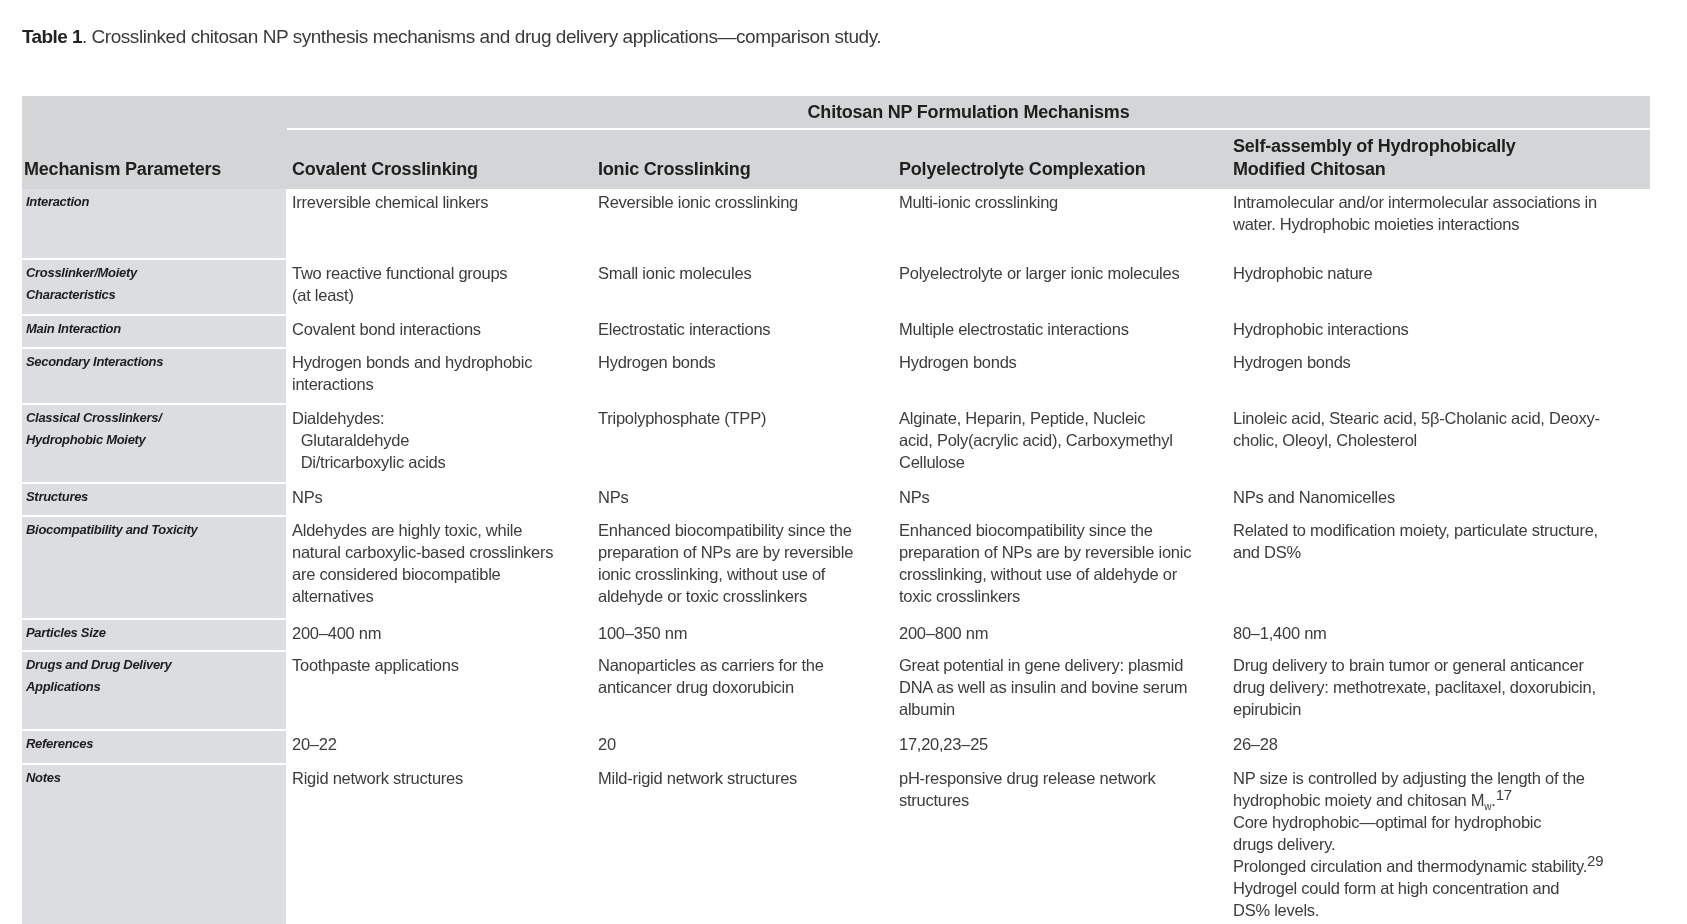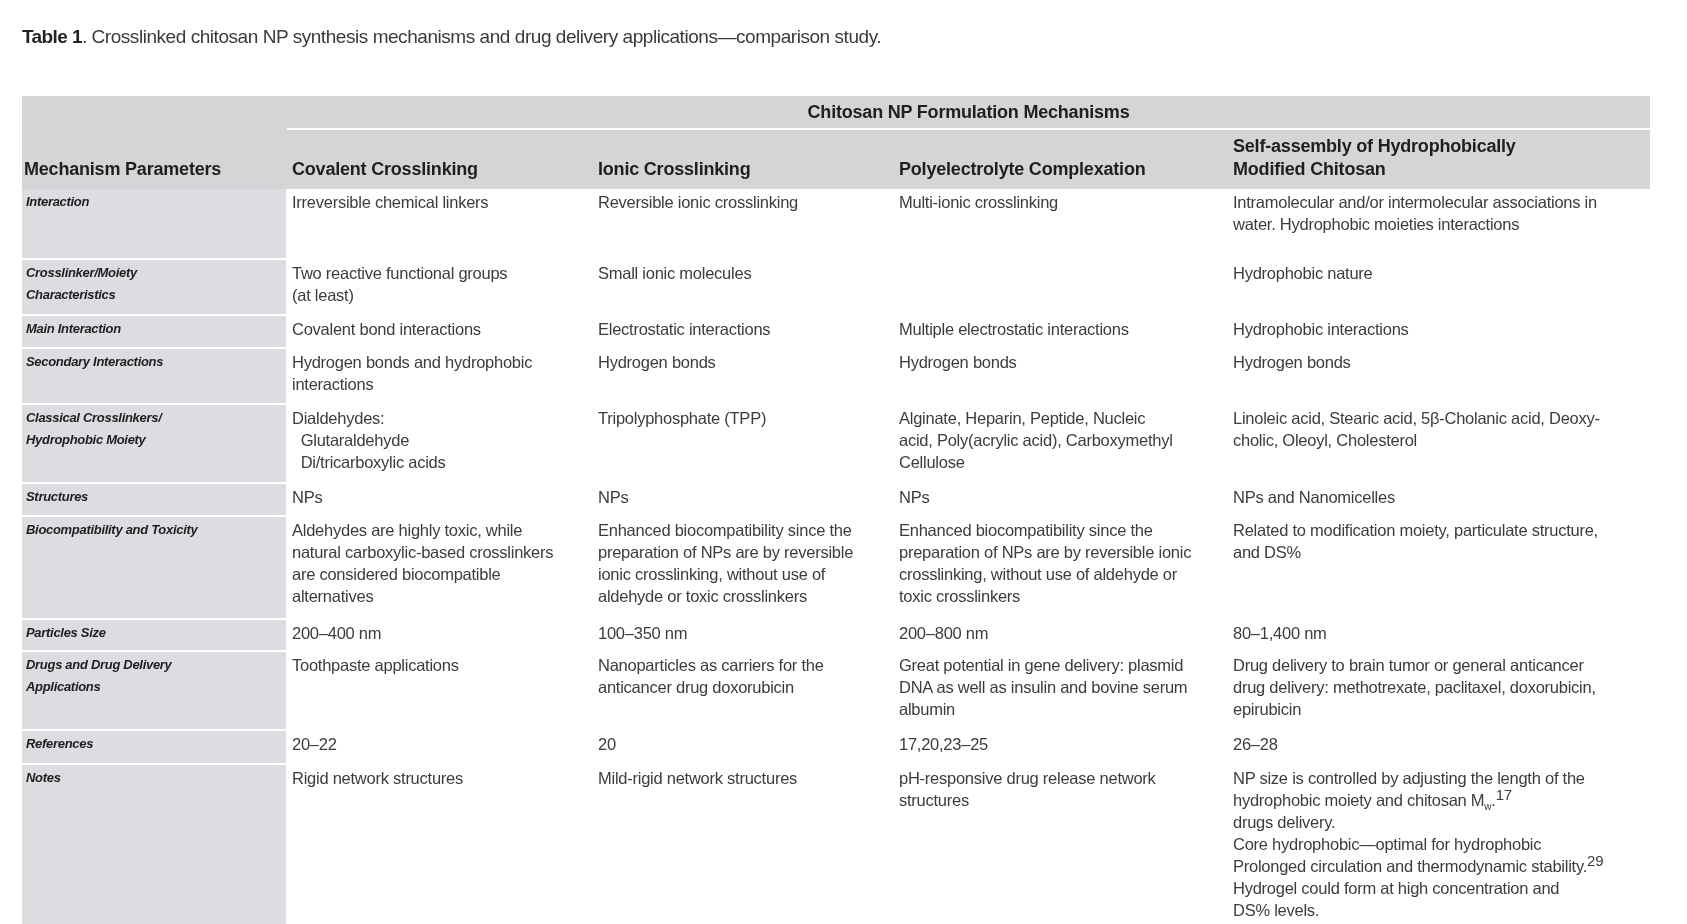--- a/index.html
+++ b/index.html
@@ -61,20 +61,21 @@
     <div class="sep first"></div>
   </div>
 
   <div class="row" style="top:164px; height:54px;">
     <div class="c1"></div>
     <div class="pname" style="white-space:pre-line;">Crosslinker/Moiety
 Characteristics</div>
     <div class="cell k2">Two reactive functional groups
 (at least)</div>
     <div class="cell k3">Small ionic molecules</div>
+    <div class="cell k4" style="width:335px;">Polyelectrolyte or larger ionic molecules</div>
     <div class="cell k5">Hydrophobic nature</div>
     <div class="sep first"></div>
   </div>
 
   <div class="row" style="top:220px; height:31px;">
     <div class="c1"></div>
     <div class="pname" style="white-space:pre-line;">Main Interaction</div>
     <div class="cell k2">Covalent bond interactions</div>
     <div class="cell k3">Electrostatic interactions</div>
     <div class="cell k4">Multiple electrostatic interactions</div>
@@ -178,21 +179,21 @@
   <div class="row" style="top:669px; height:169px;">
     <div class="c1"></div>
     <div class="pname" style="white-space:pre-line;">Notes</div>
     <div class="cell k3">Mild-rigid network structures</div>
     <div class="cell k2">Rigid network structures</div>
     <div class="cell k4">pH-responsive drug release network
 structures</div>
     <div class="cell k5" style="white-space:normal;">
       <div>NP size is controlled by adjusting the length of the</div>
       <div><span>hydrophobic moiety and chitosan M</span><sub>w</sub><span>.</span><sup>17</sup></div>
+      <div>Core hydrophobic—optimal for hydrophobic</div>
       <div>drugs delivery.</div>
-      <div>Core hydrophobic—optimal for hydrophobic</div>
       <div><span>Prolonged circulation and thermodynamic stability.</span><sup>29</sup></div>
       <div>Hydrogel could form at high concentration and</div>
       <div>DS% levels.</div>
     </div>
     <div class="sep" style="left:265px;"></div>
   </div>
 </div>
 
 </body></html>

